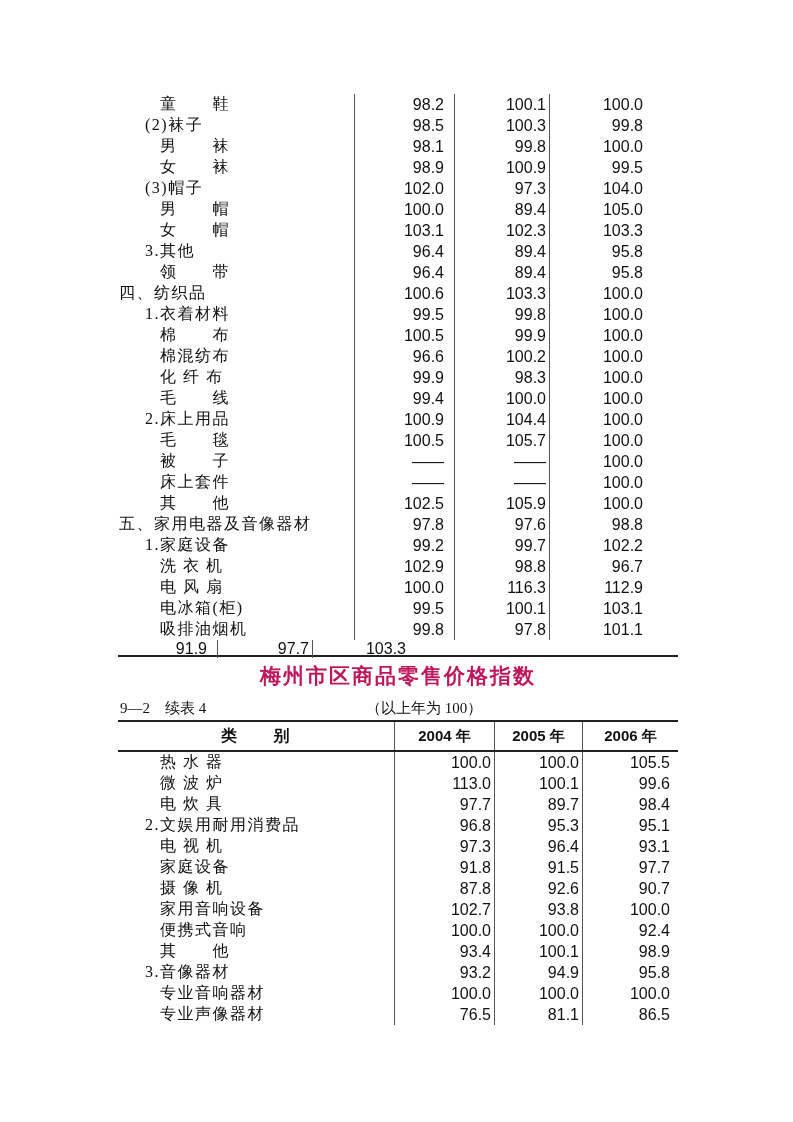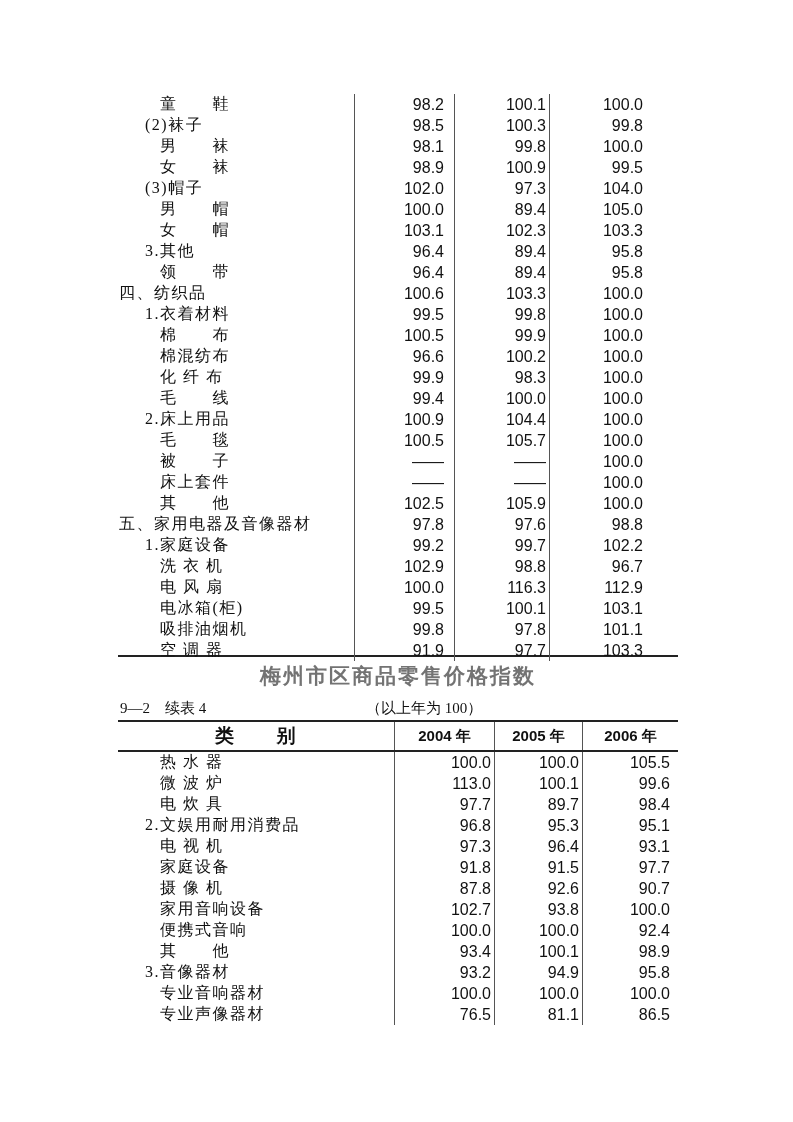--- a/index.html
+++ b/index.html
@@ -21,33 +21,33 @@
   .t1{top:94px;height:561px;border-bottom:2px solid #222;display:flex;flex-direction:column;}
   .t1 .row{flex:1;}
   .t1 .cat{width:237px;border-right:1px solid #555;}
   .t1 .c1{width:100px;border-right:1px solid #555;padding-right:10px;}
   .t1 .c2{width:95px;border-right:1px solid #555;padding-right:3px;}
   .t1 .c3{width:128px;padding-right:35px;}
   
   .title{
     position:absolute;left:118px;width:560px;top:662px;height:28px;
     text-align:center;font-family:"Liberation Sans","DejaVu Sans",sans-serif;
-    font-weight:bold;font-size:21px;letter-spacing:2px;margin:0;color:#737373;
+    font-weight:bold;font-size:21px;letter-spacing:2px;margin:0;color:#be185d;
   }
   .subline{position:absolute;left:0;top:699px;width:793px;height:16px;font-size:15px;}
   .tbl-label{position:absolute;left:120px;white-space:pre;}
   .base-note{position:absolute;left:366px;white-space:pre;}
   
   .t2{top:720px;}
   .t2 .thead{
     display:flex;height:28px;border-top:2px solid #222;border-bottom:2px solid #222;
     font-weight:bold;
   }
   .t2 .thead .cell{font-size:15px;}
-  .t2 .thead .hcat{justify-content:center;font-size:19px;letter-spacing:1.5px;white-space:pre;
+  .t2 .thead .hcat{justify-content:center;font-size:16px;letter-spacing:1.5px;white-space:pre;
     font-family:Liberation Mono, monospace;}
   .t2 .thead .hyear{justify-content:center;font-family:"Liberation Sans","DejaVu Sans",sans-serif;}
   .t2 .tbody{display:flex;flex-direction:column;height:271px;}
   .t2 .tbody .row{flex:1;}
   .t2 .cat,.t2 .hcat{width:277px;border-right:1px solid #555;}
   .t2 .c1{width:100px;border-right:1px solid #555;}
   .t2 .row .c1{padding-right:3px;}
   .t2 .c2{width:88px;border-right:1px solid #555;}
   .t2 .row .c2{padding-right:3px;}
   .t2 .c3{width:95px;}
@@ -209,21 +209,20 @@
         <div class="cell num c2">100.1</div>
         <div class="cell num c3">103.1</div>
       </div>
       <div class="row">
         <div class="cell cat ind3">吸排油烟机</div>
         <div class="cell num c1">99.8</div>
         <div class="cell num c2">97.8</div>
         <div class="cell num c3">101.1</div>
       </div>
       <div class="row">
-        <div class="cell cat ind3">空 调 器</div>
         <div class="cell num c1">91.9</div>
         <div class="cell num c2">97.7</div>
         <div class="cell num c3">103.3</div>
       </div>
     </section>
 
   <h1 class="title">梅州市区商品零售价格指数</h1>
 
   <div class="subline">
     <span class="tbl-label">9—2　续表 4</span>

